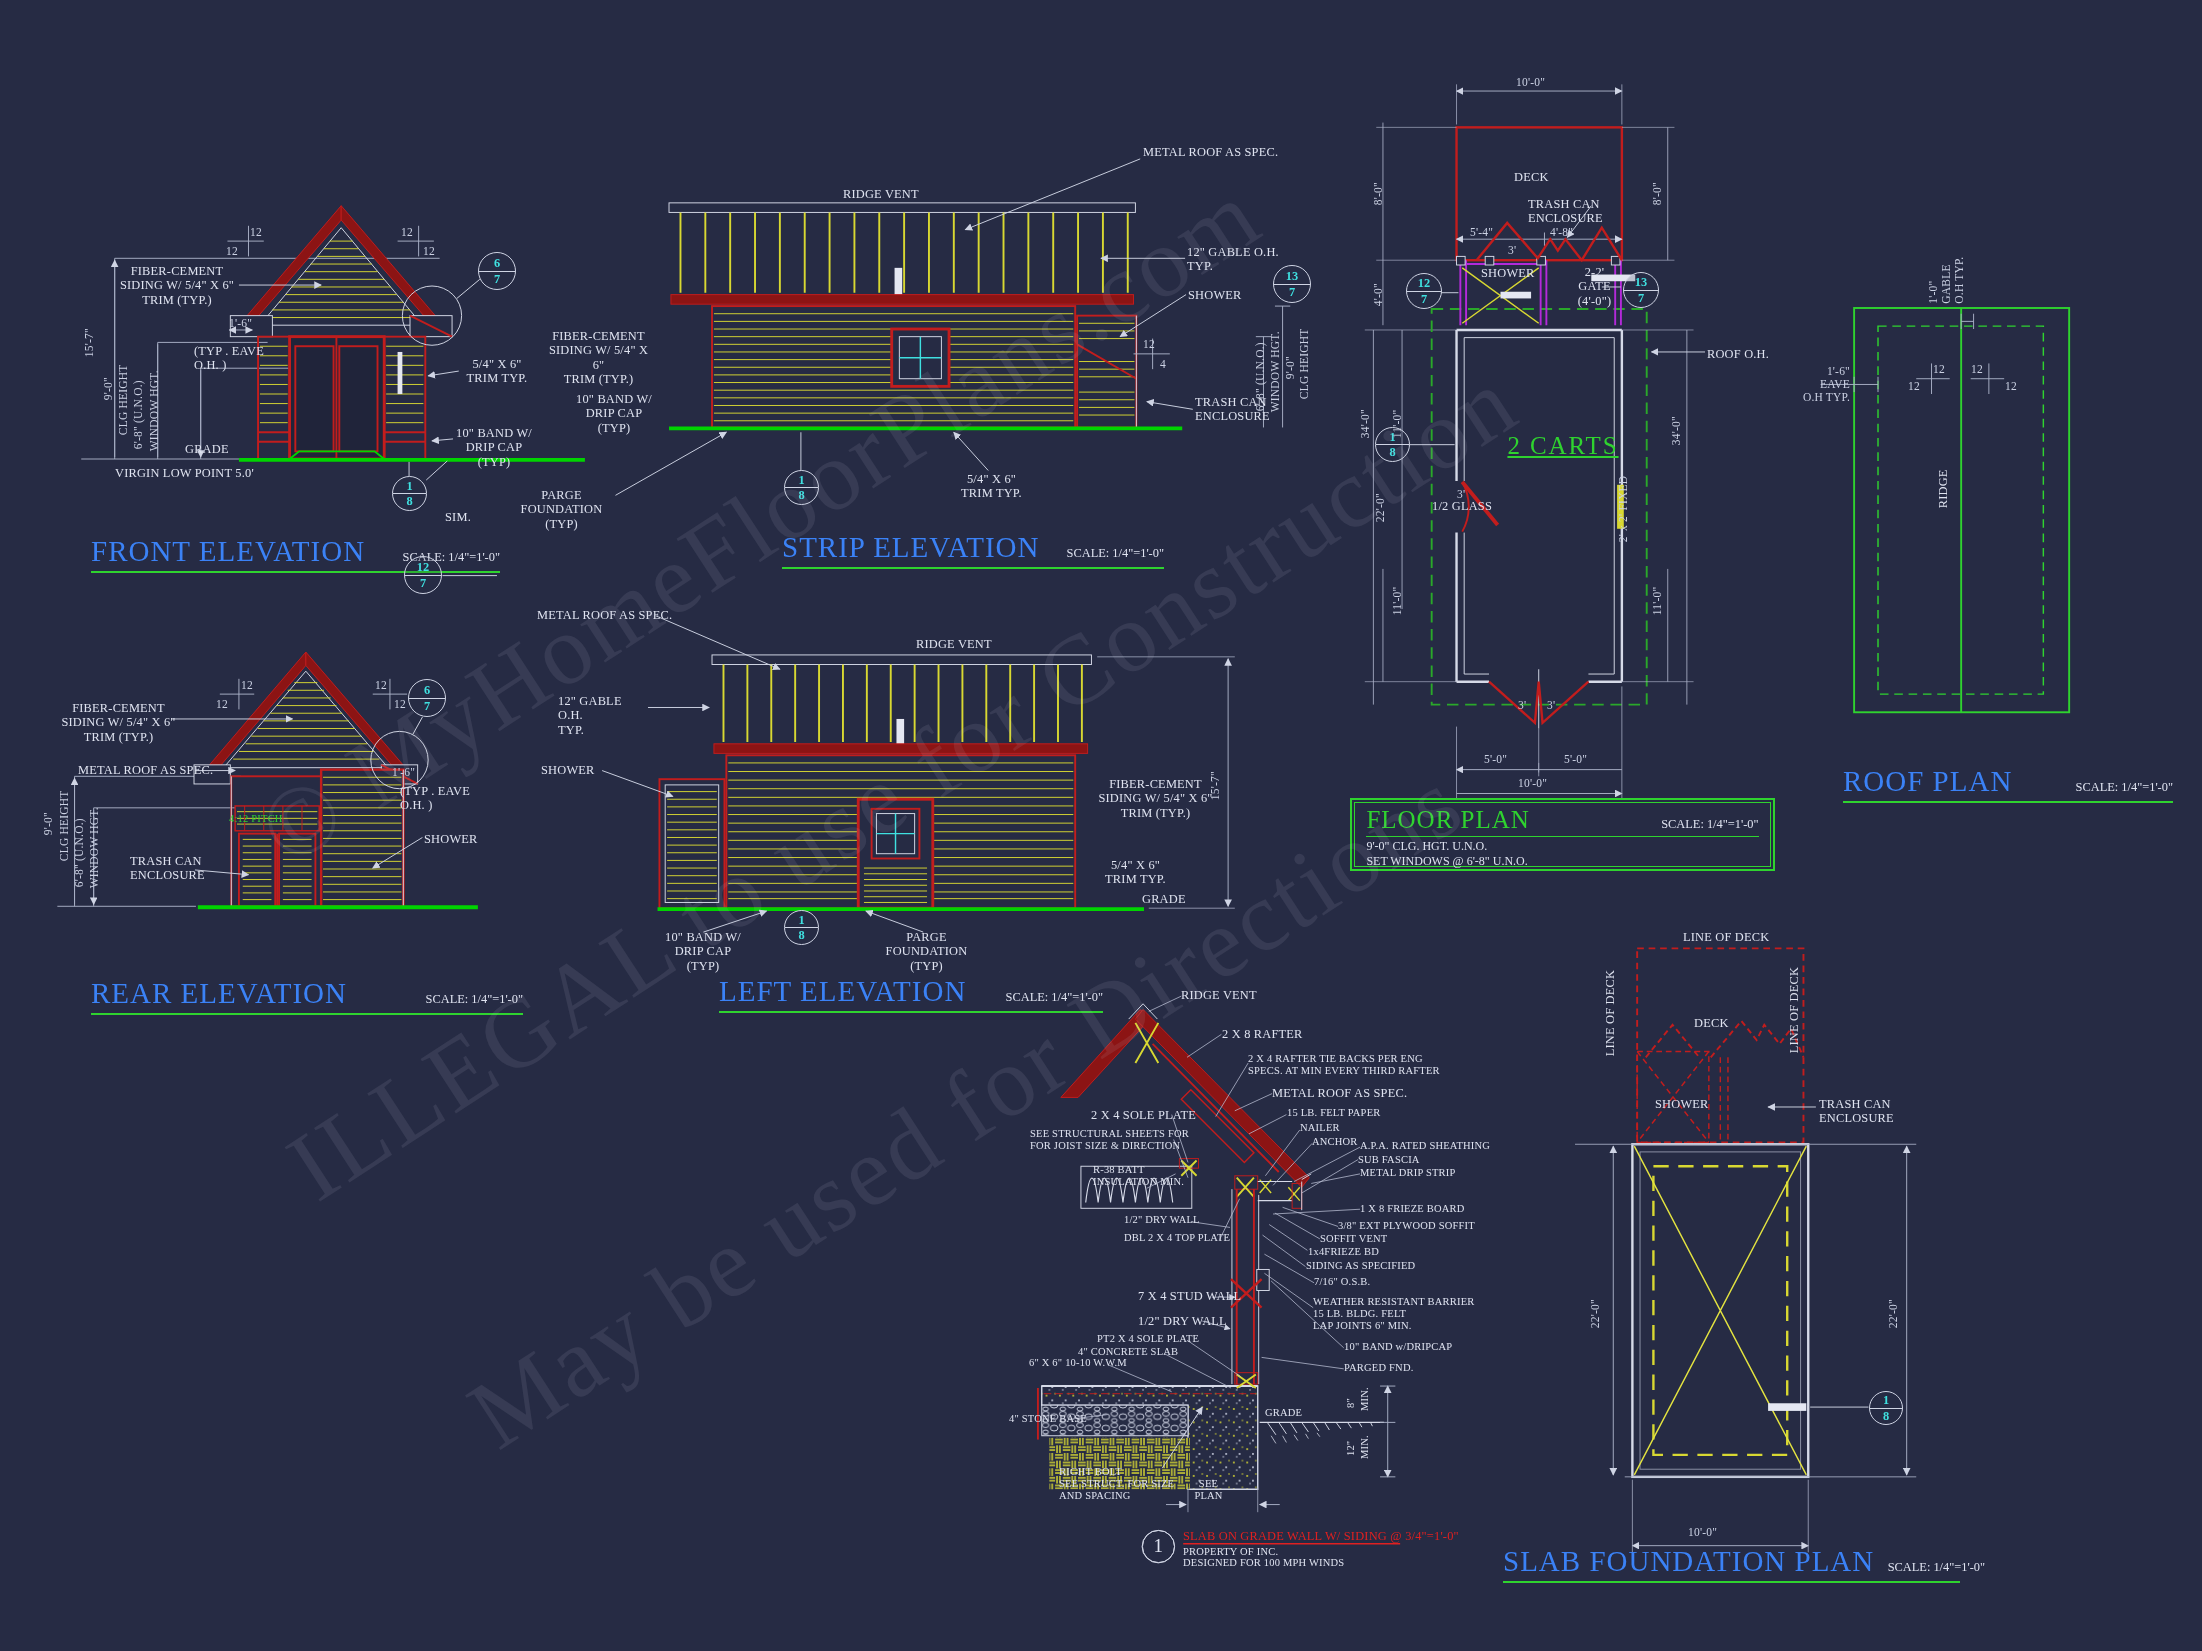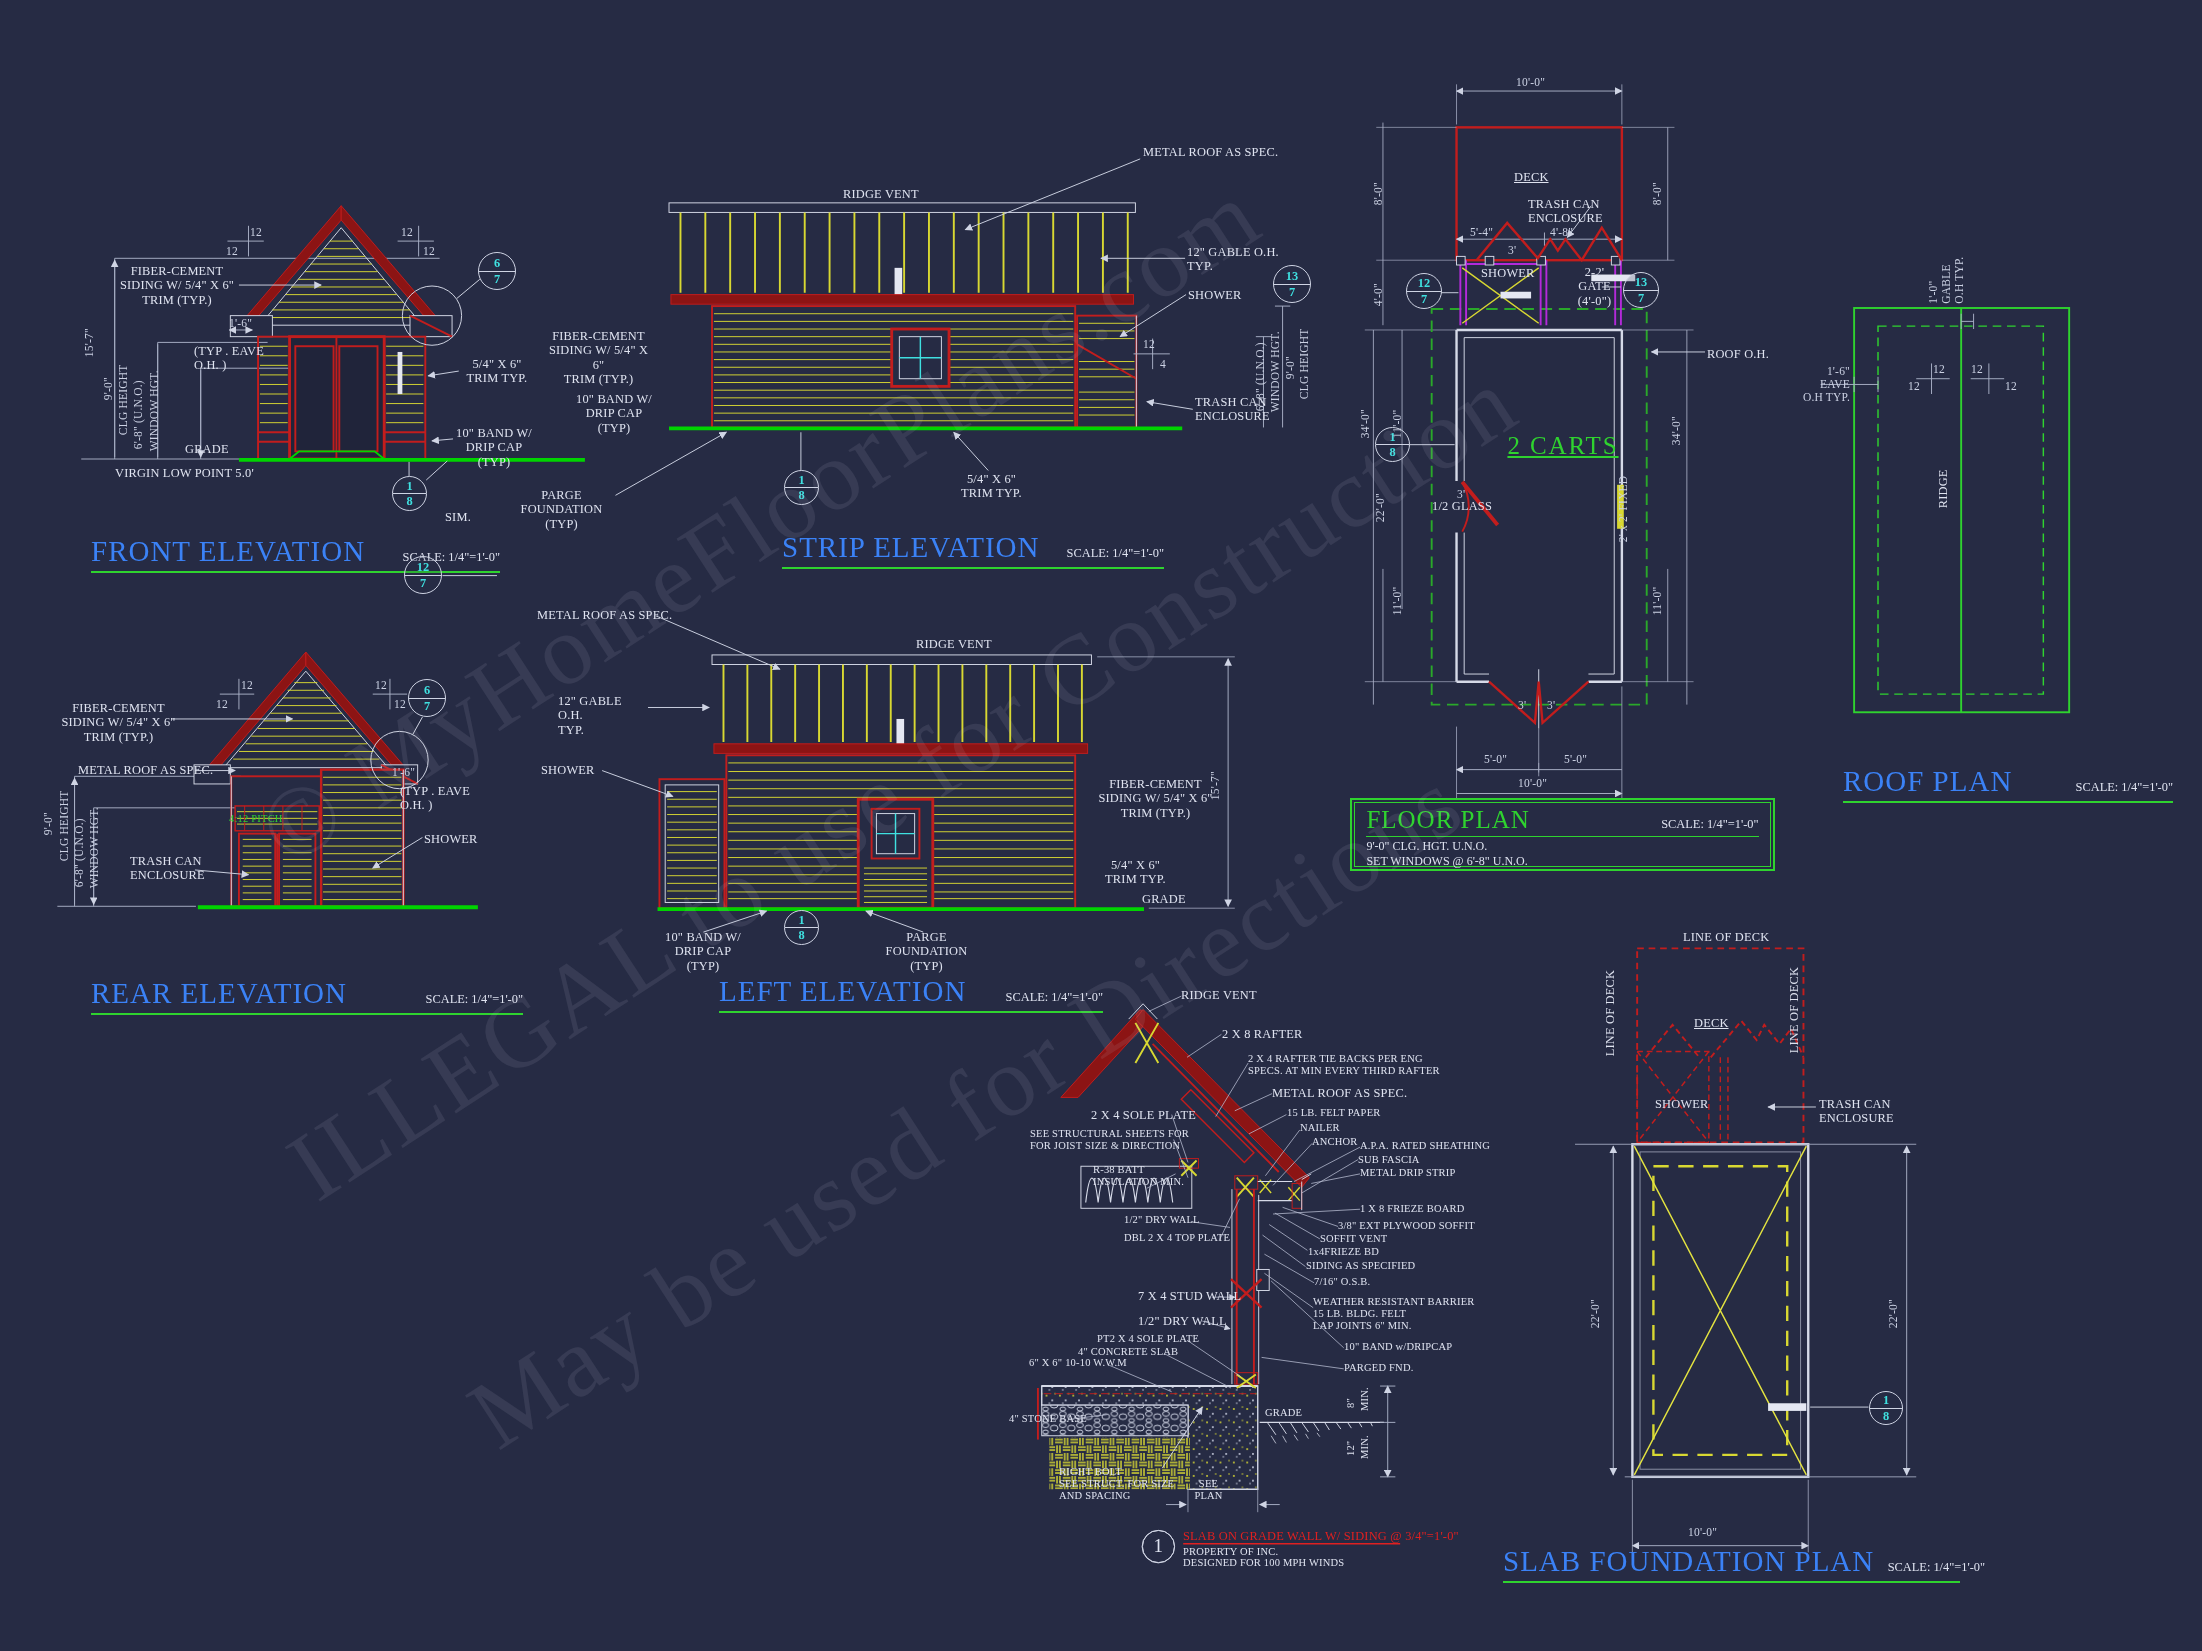--- a/index.html
+++ b/index.html
@@ -9,21 +9,21 @@
   svg{position:absolute;left:0;top:0}
   .t{position:absolute;font-family:"Liberation Serif",serif;font-size:12.4px;color:#dfe3f0;
      white-space:pre-line;line-height:1.15;letter-spacing:0.2px}
   .d{font-size:11.5px;color:#ccd2e4}
   .s{font-size:10.5px}
   .c{text-align:center}
   .rt{text-align:right}
   .rot{transform:rotate(-90deg);transform-origin:0 100%}
   .grn{color:#2fd32f}
   .red{color:#e02020}
-  .und{text-decoration:underline}
+  .und{}
   .bub{position:absolute;border:1.4px solid #cfd4e4;border-radius:50%;display:flex;flex-direction:column;
        color:#3fe0e0;font-weight:bold;font-size:12.4px;background:rgba(38,43,68,.2)}
   .bub .bt{flex:1;display:flex;align-items:flex-end;justify-content:center;border-bottom:1.4px solid #cfd4e4;line-height:1;padding-bottom:1px}
   .bub .bb{flex:1;display:flex;align-items:flex-start;justify-content:center;line-height:1;padding-top:1px}
   .bub1{position:absolute;border:1.4px solid #cfd4e4;border-radius:50%;display:flex;align-items:center;
         justify-content:center;color:#dfe3f0;font-size:19px}
   .tbar{position:absolute;display:flex;justify-content:space-between;align-items:baseline;
         border-bottom:2.9px solid #2fd32f;padding-bottom:2.9px}
   .tbar .tt{color:#3b82f6;font-size:29px;letter-spacing:1px;white-space:nowrap}
   .tbar .ts{color:#dfe3f0;font-size:12.4px;white-space:nowrap;margin-left:13.4px}

